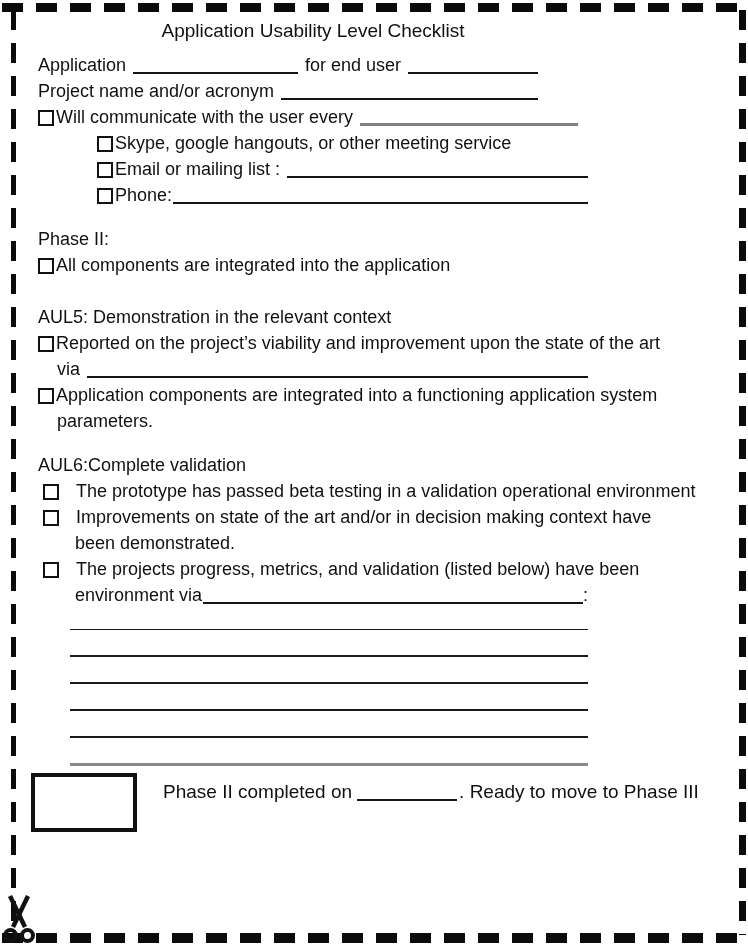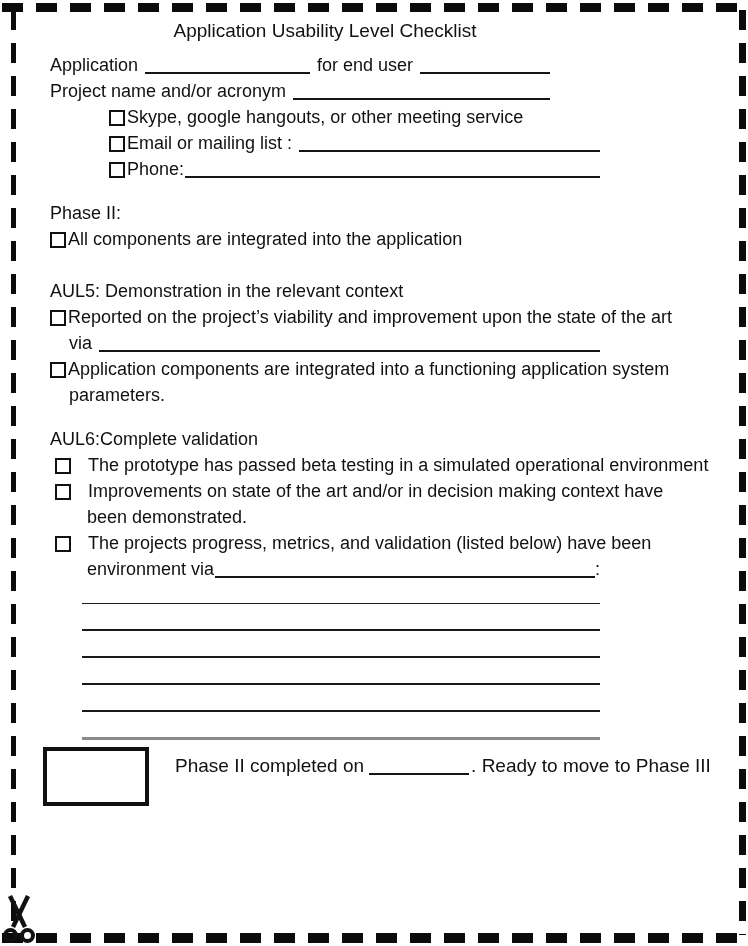--- a/index.html
+++ b/index.html
@@ -12,21 +12,21 @@
   .b-top,.b-bottom{position:absolute;left:2px;right:2px;height:9px;
     background:repeating-linear-gradient(90deg,#0b0b0b 0 21px,transparent 21px 34px);}
   .b-top{top:3px;}
   .b-bottom{top:933px;height:10px;}
   .b-left,.b-right{position:absolute;top:10px;bottom:11px;width:5px;
     background:repeating-linear-gradient(180deg,#0b0b0b 0 20px,transparent 20px 33px);}
   .b-left{left:11px;}
   .b-right{left:739px;width:7px;}
 
   
-  .content{position:absolute;left:12px;top:0;width:608px;box-sizing:border-box;
+  .content{position:absolute;left:0;top:0;width:608px;box-sizing:border-box;
     padding:18px 20px 0 38px;font-size:18px;letter-spacing:0;}
   .title{text-align:center;line-height:26px;margin-bottom:8px;font-size:19px;}
   .row{display:flex;align-items:flex-end;line-height:26px;white-space:nowrap;height:26px;}
   .txt{flex:0 0 auto;}
   .gap-s{height:18px;}
   .gap-m{height:26px;}
 
   
   .fill{flex:1 1 auto;min-width:40px;border-bottom:2px solid #151515;margin:0 0 4px 7px;}
   .fill.tight{margin-left:1px;}
@@ -75,20 +75,25 @@
     <span class="fill fixed w165"></span>
     <span class="txt after-fill">for end user</span>
     <span class="fill endpad"></span>
   </div>
 
   <div class="row">
     <span class="txt">Project name and/or acronym</span>
     <span class="fill endpad"></span>
   </div>
 
+  <div class="row">
+    <span class="cb"></span>
+    <span class="txt">Will communicate with the user every</span>
+    <span class="fill gray"></span>
+  </div>
 
 
   <div class="row ind2">
     <span class="cb"></span>
     <span class="txt">Skype, google hangouts, or other meeting service</span>
   </div>
 
   <div class="row ind2">
     <span class="cb"></span>
     <span class="txt">Email or mailing list :</span>
@@ -141,21 +146,21 @@
   </div>
 
   <div class="gap-s"></div>
 
   <div class="row">
     <span class="txt">AUL6:Complete validation</span>
   </div>
 
   <div class="row aul6">
     <span class="cb"></span>
-    <span class="txt">The prototype has passed beta testing in a simulated operational environment</span>
+    <span class="txt">The prototype has passed beta testing in a validation operational environment</span>
   </div>
 
   <div class="row aul6">
     <span class="cb"></span>
     <span class="txt">Improvements on state of the art and/or in decision making context have</span>
   </div>
 
   <div class="row aul6-cont">
     <span class="txt">been demonstrated.</span>
   </div>

